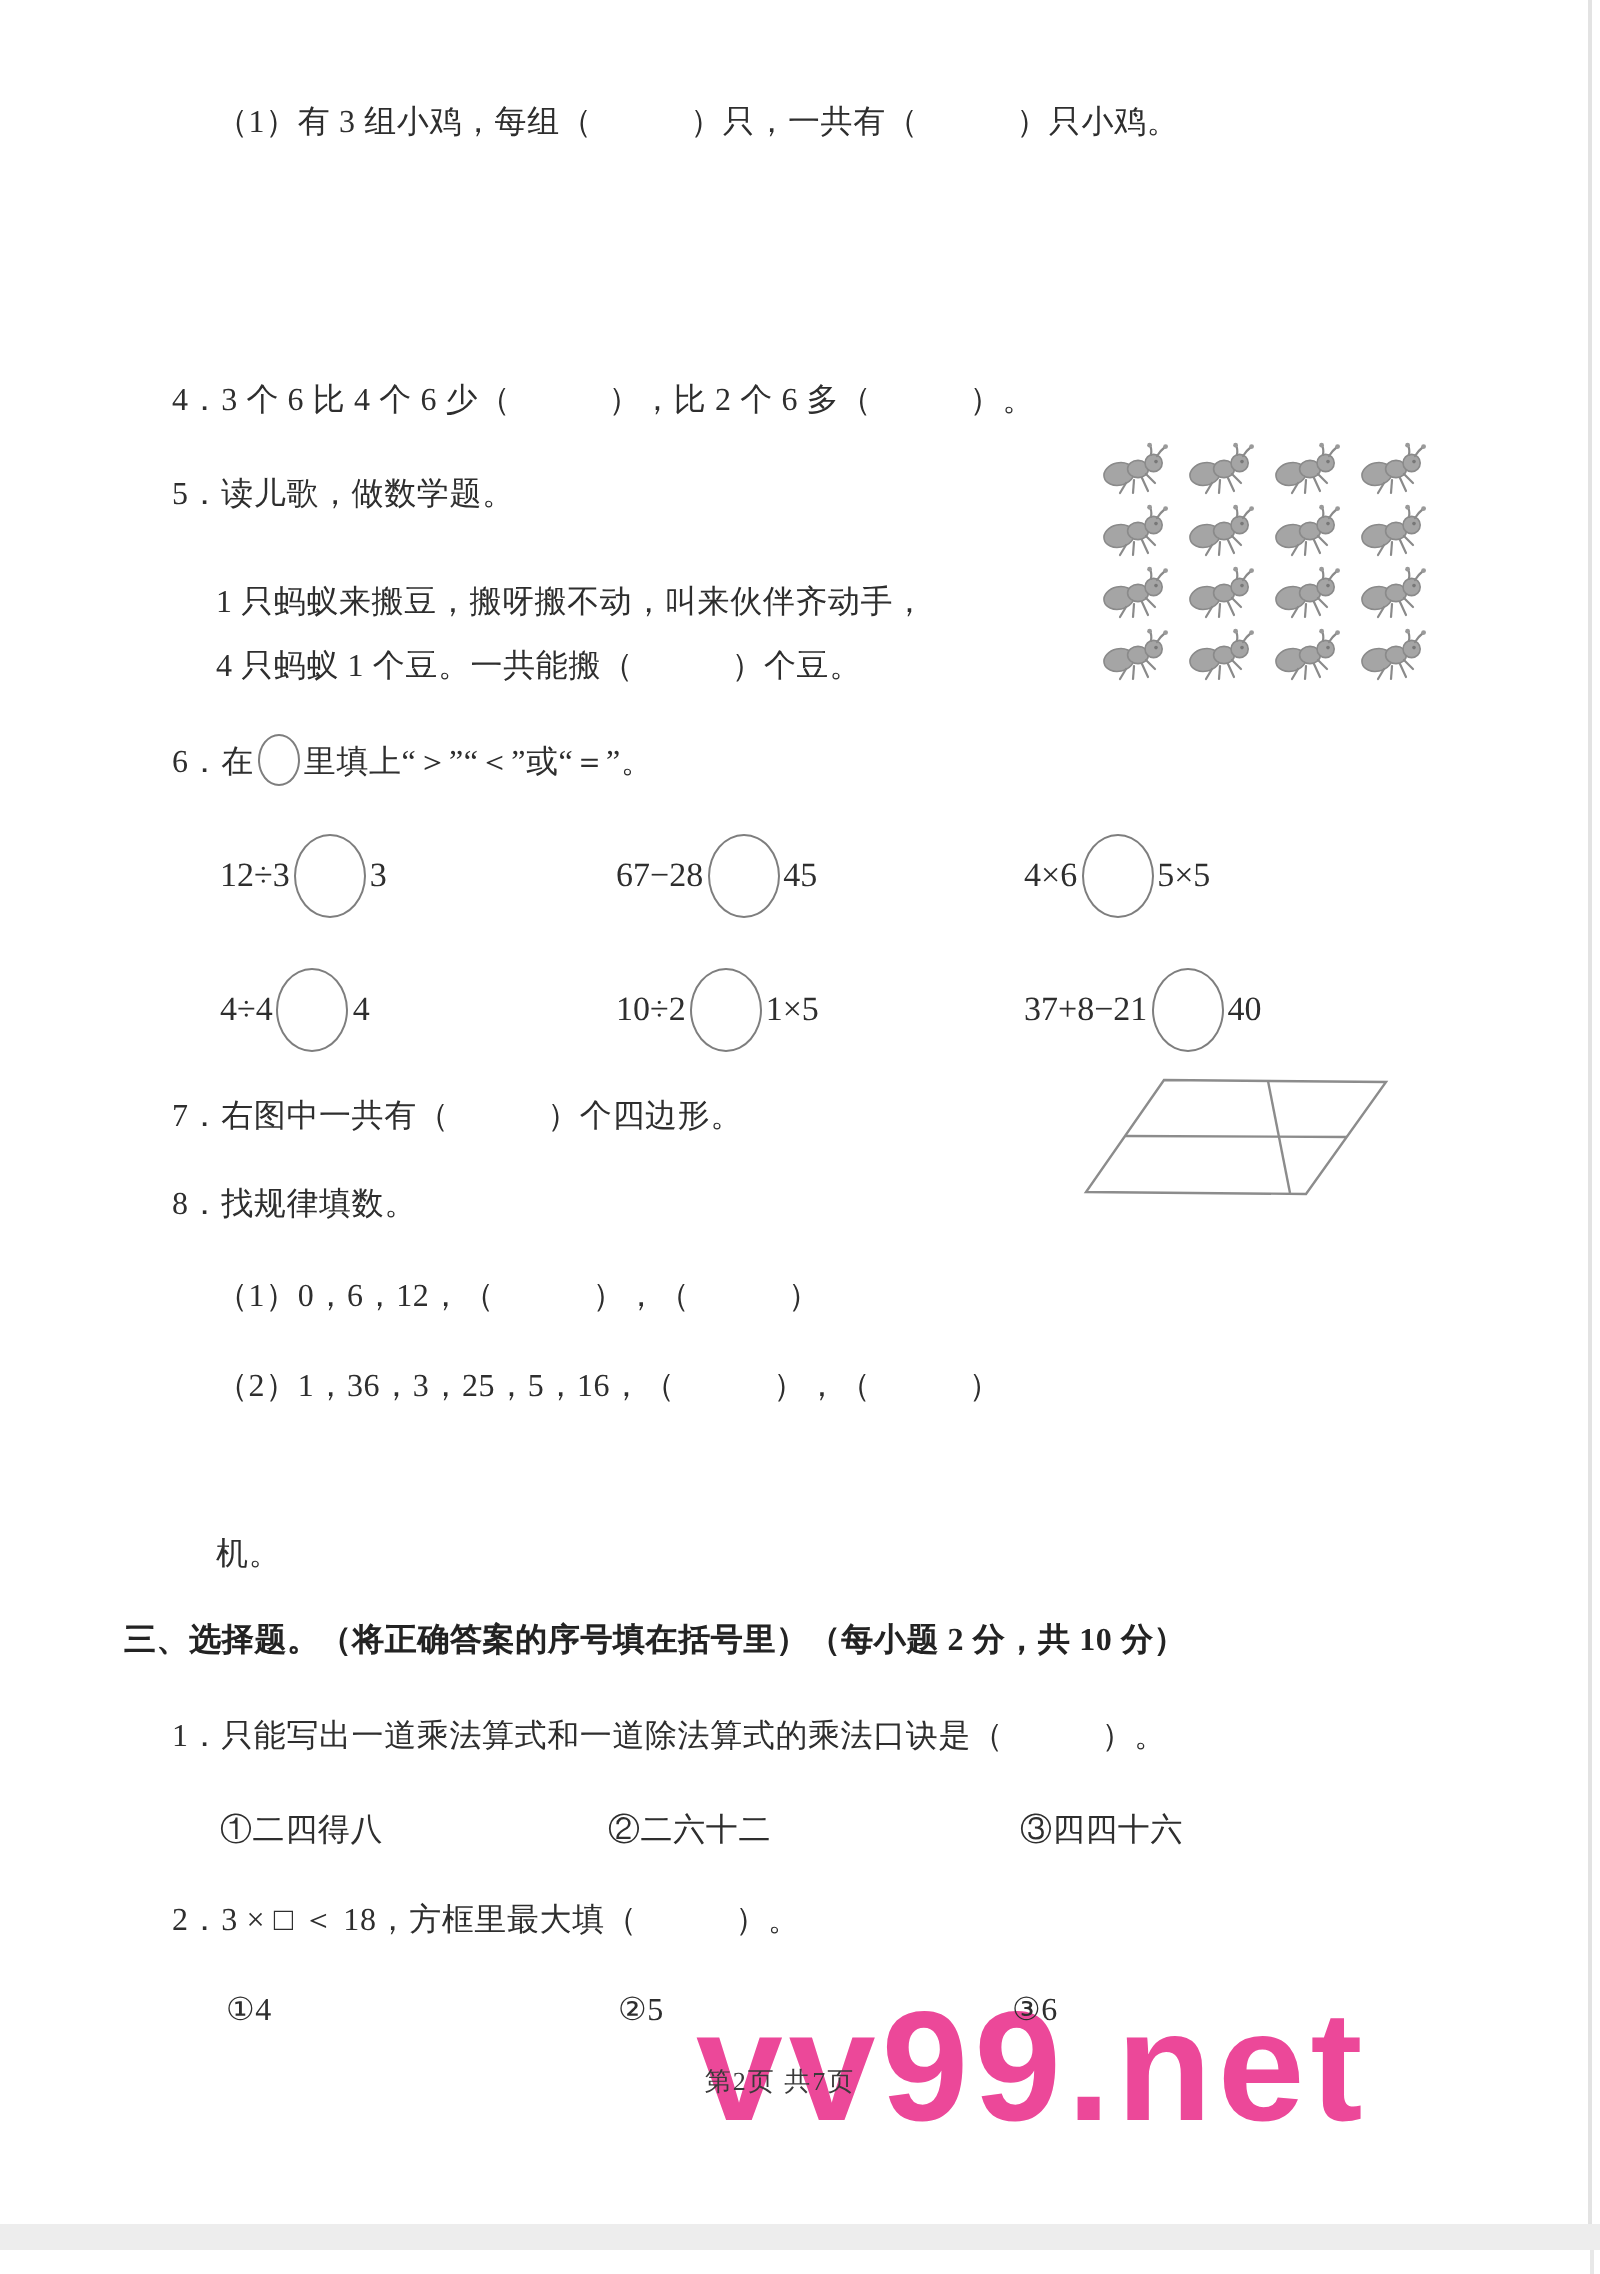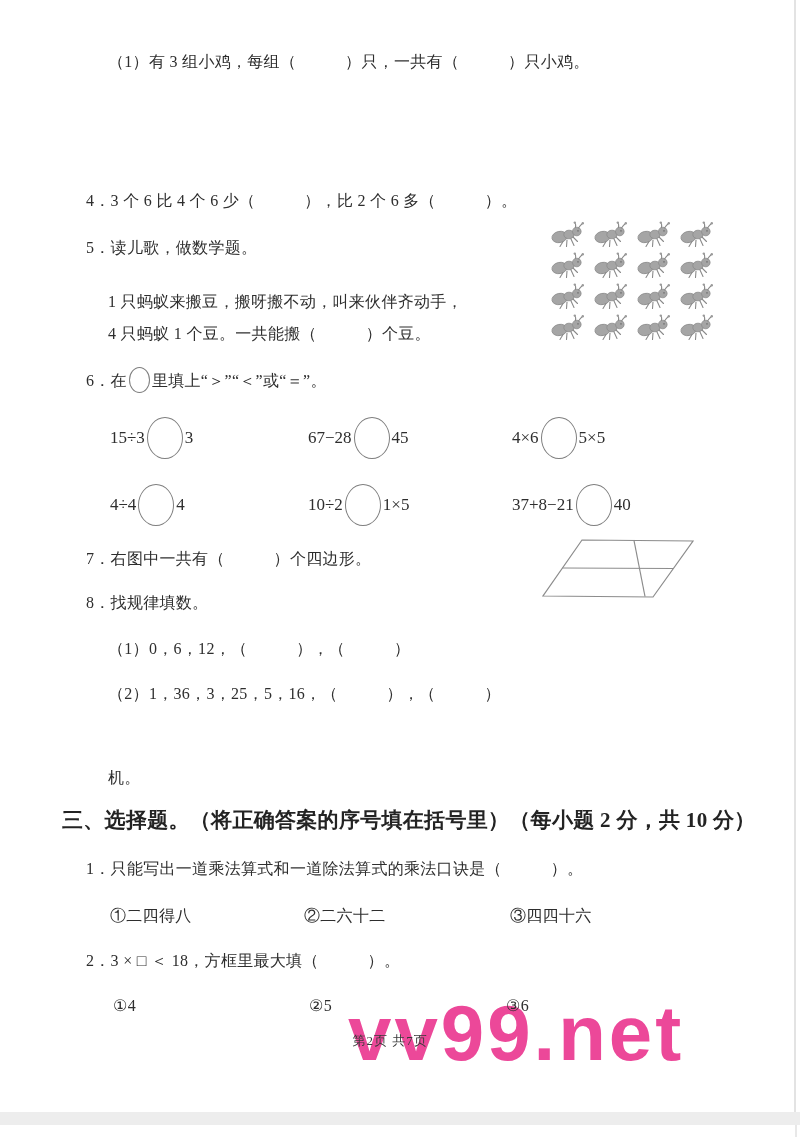--- a/index.html
+++ b/index.html
@@ -4,21 +4,21 @@
 <style>
   html,body{margin:0;padding:0;background:#ffffff;}
   .page{
     position:relative;width:800px;height:1137px;background:#fff;overflow:hidden;
     font-family:"Liberation Serif","DejaVu Serif",serif;color:#2e2e2e;
   }
   .line{
     position:absolute;font-size:16px;line-height:23px;white-space:pre;
     letter-spacing:0.3px;z-index:2;
   }
-  .bold{font-weight:bold;color:#232323;font-size:21px;}
+  .bold{font-weight:bold;color:#232323;font-size:16px;}
   .cmp{
     position:absolute;display:flex;align-items:center;height:44px;
     font-size:17px;z-index:2;white-space:pre;
   }
   .oval{
     display:inline-block;width:36px;height:42px;border:1.6px solid #7e7e7e;
     border-radius:50%;margin:0 2px;box-sizing:border-box;background:transparent;
   }
   .oval-sm{
     display:inline-block;width:21px;height:26px;border:1.3px solid #7e7e7e;
@@ -88,21 +88,21 @@
       <use href="#ant" x="131" y="62"></use>
     <use href="#ant" x="2" y="93"></use>
       <use href="#ant" x="45" y="93"></use>
       <use href="#ant" x="88" y="93"></use>
       <use href="#ant" x="131" y="93"></use>
   </svg>
 
   <div class="line" style="left:86px;top:367px"><span>6．在</span><span class="oval-sm"></span><span>里填上“＞”“＜”或“＝”。</span></div>
 
   <div class="cmp" style="left:110px;top:416px">
-    <span>15÷3</span><span class="oval"></span><span>3</span>
+    <span>12÷3</span><span class="oval"></span><span>3</span>
   </div>
   <div class="cmp" style="left:308px;top:416px">
     <span>67−28</span><span class="oval"></span><span>45</span>
   </div>
   <div class="cmp" style="left:512px;top:416px">
     <span>4×6</span><span class="oval"></span><span>5×5</span>
   </div>
 
   <div class="cmp" style="left:110px;top:483px">
     <span>4÷4</span><span class="oval"></span><span>4</span>

